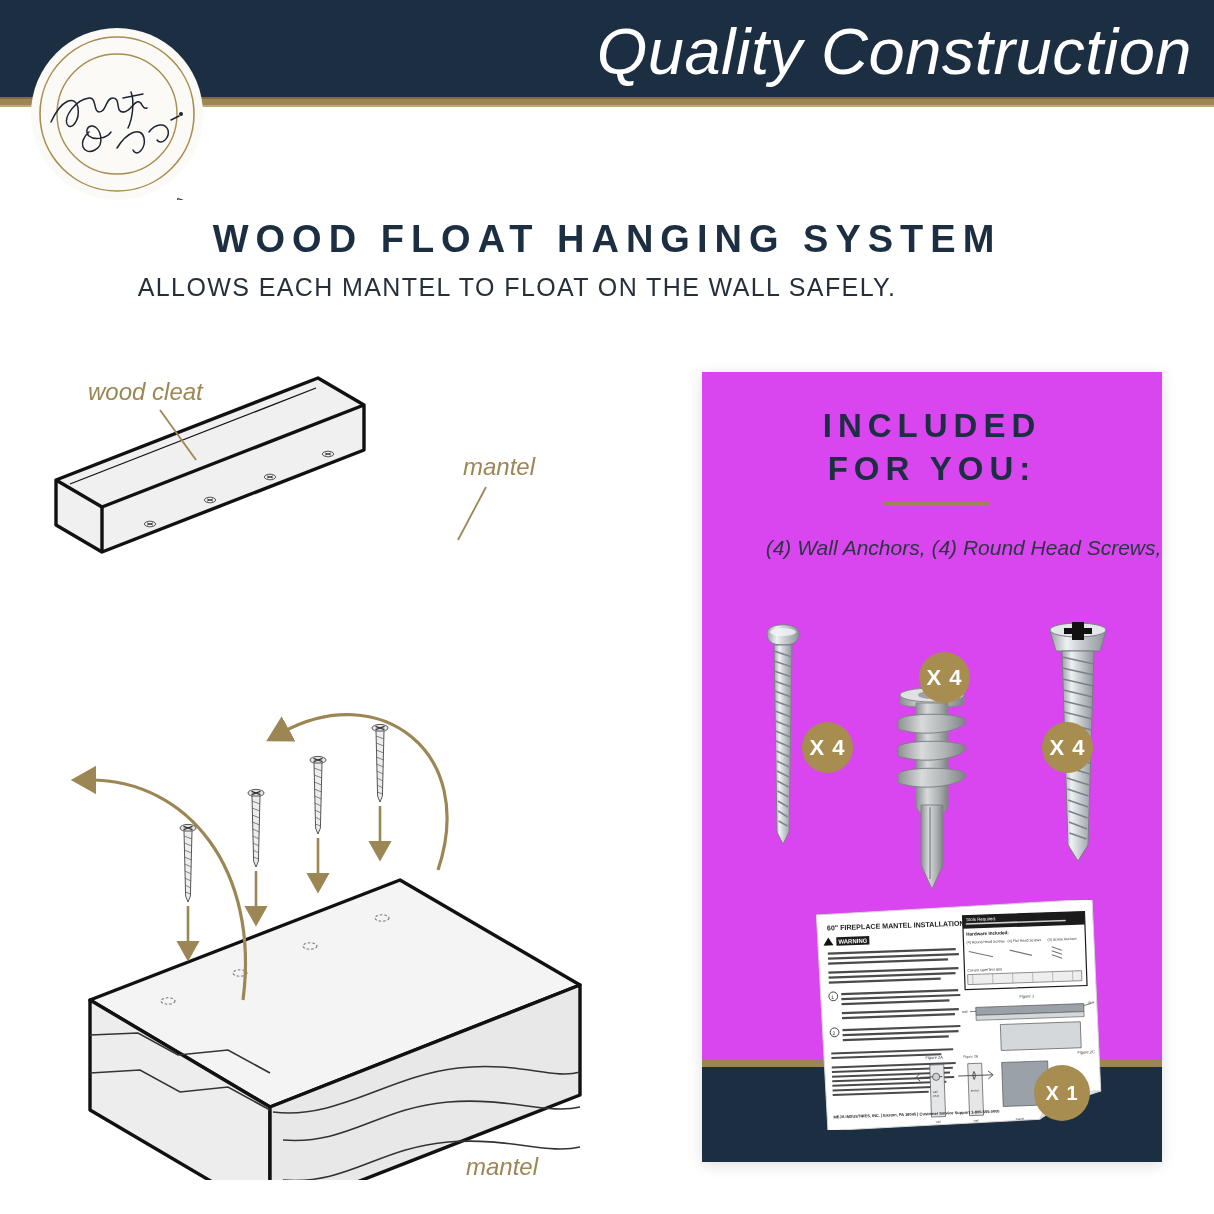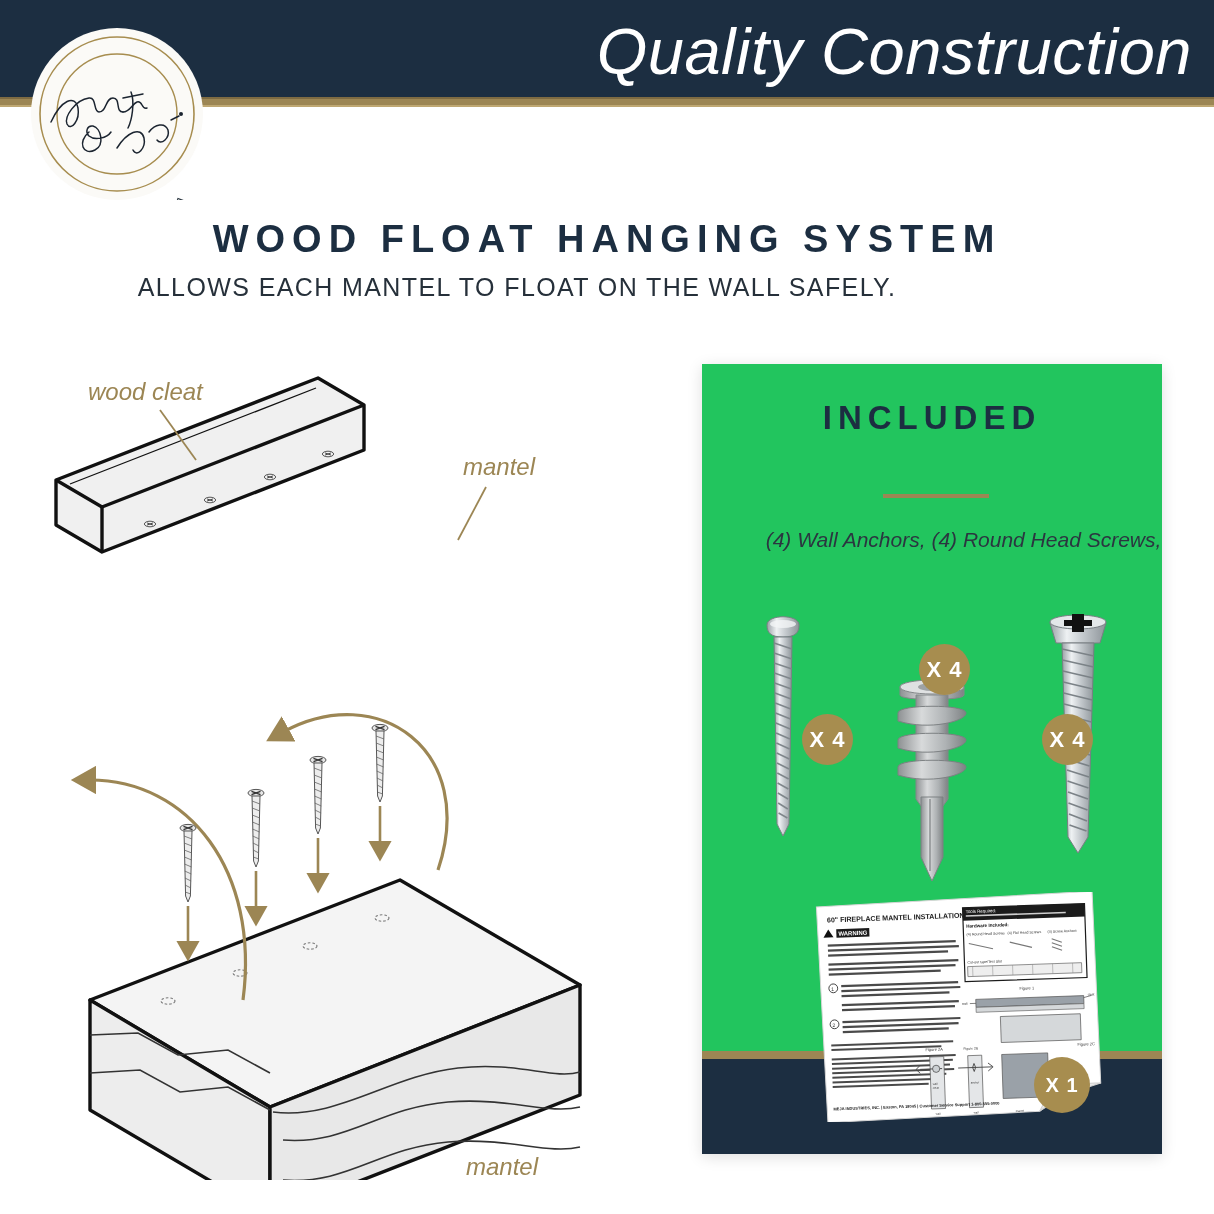--- a/index.html
+++ b/index.html
@@ -49,22 +49,22 @@
     position:absolute;left:0;top:273px;width:1034px;text-align:center;
     font-size:25px;color:#26303a;letter-spacing:1.4px;
   }
 
   
   .diagrams{position:absolute;left:48px;top:350px;width:620px;height:830px;}
   .diagrams svg{display:block;}
 
   
   .card{
-    position:absolute;left:702px;top:364px;width:460px;height:790px;
-    background:#22c55e;
+    position:absolute;left:702px;top:372px;width:460px;height:790px;
+    background:#d946ef;
     box-shadow:0 3px 14px rgba(0,0,0,0.13);
     overflow:hidden;
   }
   .card-head{
     position:absolute;left:0;top:32px;width:460px;text-align:center;
     font-size:33px;font-weight:bold;color:#1c2e41;letter-spacing:6px;
     line-height:43px;
   }
   .card-rule{
     position:absolute;left:181px;top:130px;width:106px;height:4px;background:#9c8654;
@@ -270,20 +270,21 @@
         <text x="418" y="825" font-family="'Liberation Sans',sans-serif" font-style="italic" font-size="24" fill="#9c8654">mantel</text>
         <path d="M442,838 L412,900" stroke="#9c8654" stroke-width="1.8" fill="none"></path>
       </g>
     </svg>
   </div>
 
   <div class="card">
 
     <div class="card-head">
       <div>INCLUDED</div>
+      <div>FOR YOU:</div>
     </div>
 
     <div class="card-rule"></div>
 
     <div class="card-list">
       <div>(4) Wall Anchors, (4) Round Head Screws,</div>
     </div>
 
     <div class="hw">
       <svg width="460" height="275" viewBox="0 0 460 275">

